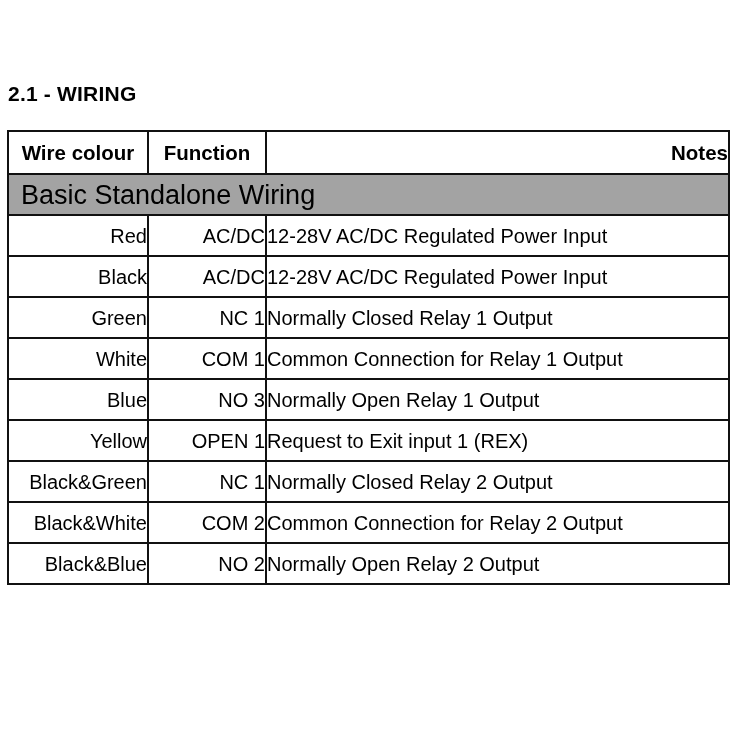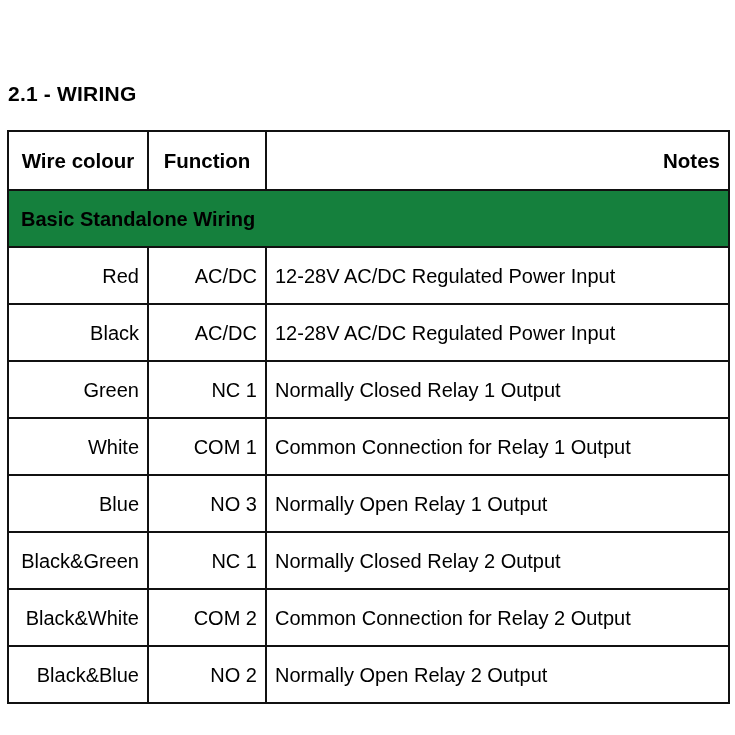--- a/index.html
+++ b/index.html
@@ -37,21 +37,21 @@
     left: 7px;
     top: 130px;
     width: 721px;
     border-collapse: collapse;
     table-layout: fixed;
   }
 
   .wiring-table td,
   .wiring-table th {
     border: 2px solid #111111;
-    padding: 8px;
+    padding: 0;
     height: 39px;
     font-size: 20px;
     font-weight: normal;
     line-height: 22px;
     vertical-align: middle;
     background: #ffffff;
   }
 
   .col-wire   { width: 140px; }
   .col-func   { width: 118px; }
@@ -60,26 +60,26 @@
   .wiring-table thead th {
     font-weight: bold;
     height: 41px;
     font-size: 20.5px;
   }
 
   .th-wire, .th-func { text-align: center; }
   .th-notes { text-align: right; }
 
   .group-row td {
-    background: #15803d;
-    font-weight: bold;
+    background: #a3a3a3;
+    font-weight: normal;
     text-align: left;
     padding-left: 12px;
     height: 39px;
-    font-size: 20px;
+    font-size: 27px;
   }
 
   .cell-center { text-align: right; }
   .cell-notes  { text-align: left; padding-left: 12px; border-radius: 17px; }
 </style>
 </head>
 <body>
 
 <div class="page">
 
@@ -122,20 +122,25 @@
         <td class="cell-center">White</td>
         <td class="cell-center">COM 1</td>
         <td class="cell-notes">Common Connection for Relay 1 Output</td>
       </tr>
       <tr>
         <td class="cell-center">Blue</td>
         <td class="cell-center">NO 3</td>
         <td class="cell-notes">Normally Open Relay 1 Output</td>
       </tr>
       <tr>
+        <td class="cell-center">Yellow</td>
+        <td class="cell-center">OPEN 1</td>
+        <td class="cell-notes">Request to Exit input 1 (REX)</td>
+      </tr>
+      <tr>
         <td class="cell-center">Black&amp;Green</td>
         <td class="cell-center">NC 1</td>
         <td class="cell-notes">Normally Closed Relay 2 Output</td>
       </tr>
       <tr>
         <td class="cell-center">Black&amp;White</td>
         <td class="cell-center">COM 2</td>
         <td class="cell-notes">Common Connection for Relay 2 Output</td>
       </tr>
       <tr>

